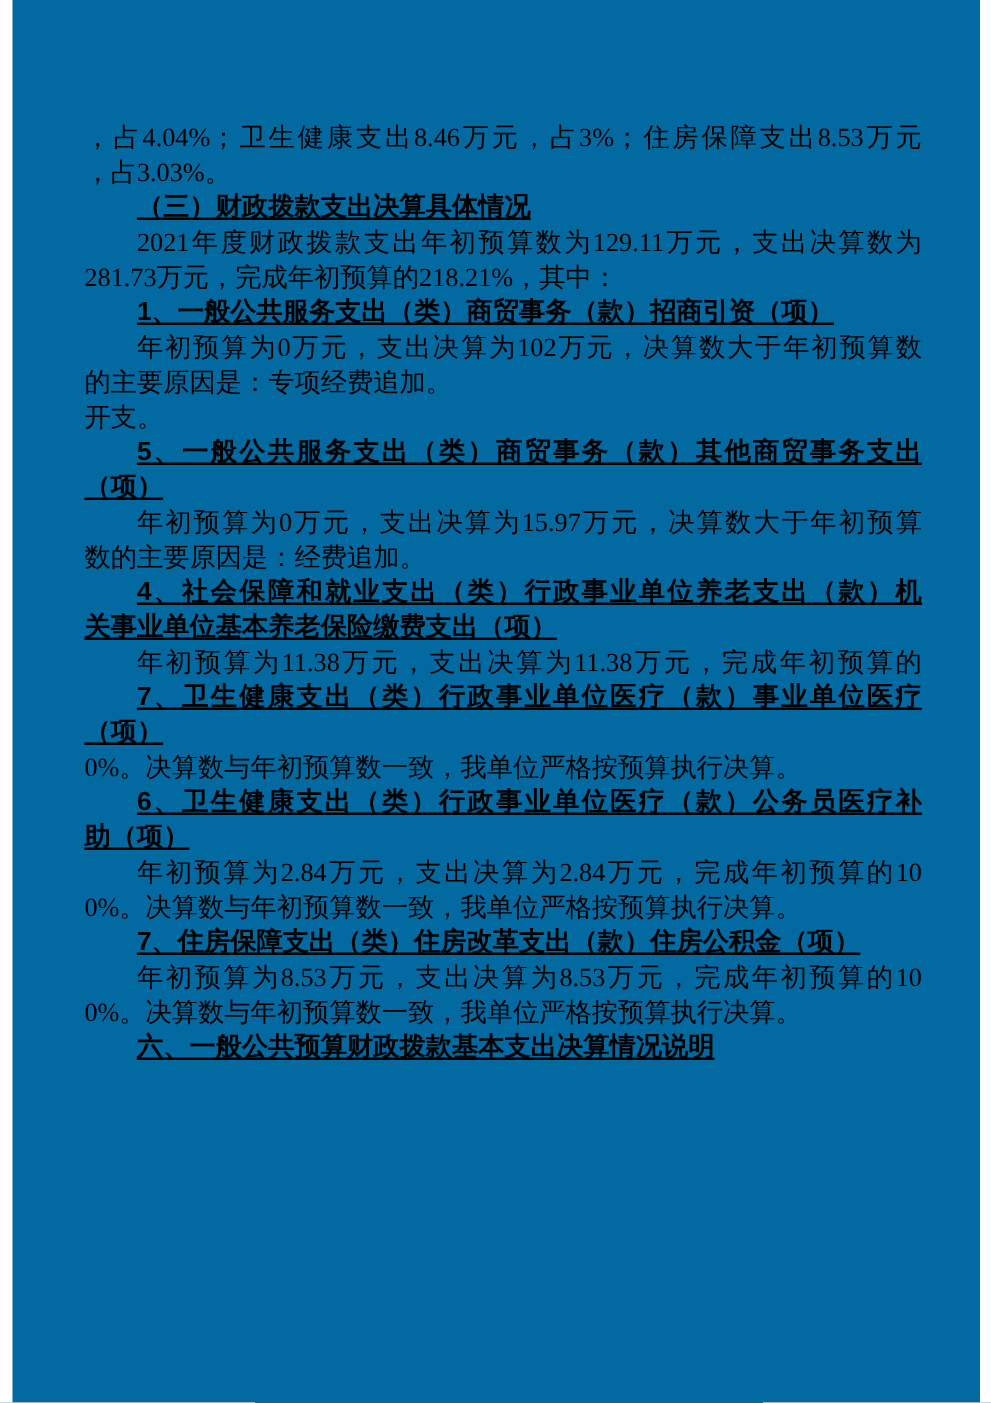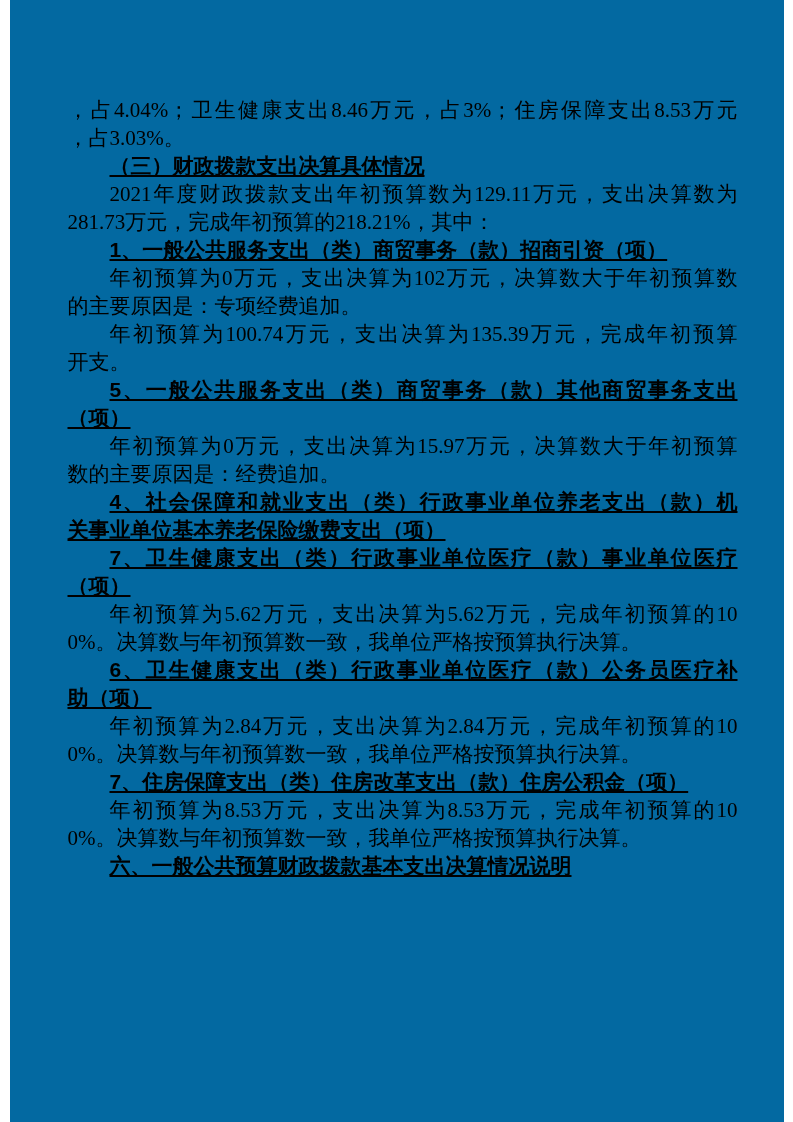--- a/index.html
+++ b/index.html
@@ -48,31 +48,30 @@
 <div class="page">
   <div class="content">
       <div class="line fill">，占4.04%；卫生健康支出8.46万元，占3%；住房保障支出8.53万元</div>
       <div class="line">，占3.03%。</div>
       <div class="line heading indent">（三）财政拨款支出决算具体情况</div>
       <div class="line indent fill">2021年度财政拨款支出年初预算数为129.11万元，支出决算数为</div>
       <div class="line">281.73万元，完成年初预算的218.21%，其中：</div>
       <div class="line heading indent">1、一般公共服务支出（类）商贸事务（款）招商引资（项）</div>
       <div class="line indent fill">年初预算为0万元，支出决算为102万元，决算数大于年初预算数</div>
       <div class="line">的主要原因是：专项经费追加。</div>
-      <div class="line indent fill">年初预算为100.74万元，支出决算为135.39万元，完成年初预算</div>
       <div class="line">开支。</div>
       <div class="line heading indent fill">5、一般公共服务支出（类）商贸事务（款）其他商贸事务支出</div>
       <div class="line heading">（项）</div>
       <div class="line indent fill">年初预算为0万元，支出决算为15.97万元，决算数大于年初预算</div>
       <div class="line">数的主要原因是：经费追加。</div>
       <div class="line heading indent fill">4、社会保障和就业支出（类）行政事业单位养老支出（款）机</div>
       <div class="line heading">关事业单位基本养老保险缴费支出（项）</div>
+      <div class="line indent fill">年初预算为11.38万元，支出决算为11.38万元，完成年初预算的</div>
       <div class="line heading indent fill">7、卫生健康支出（类）行政事业单位医疗（款）事业单位医疗</div>
       <div class="line heading">（项）</div>
-      <div class="line indent fill">年初预算为5.62万元，支出决算为5.62万元，完成年初预算的10</div>
       <div class="line">0%。决算数与年初预算数一致，我单位严格按预算执行决算。</div>
       <div class="line heading indent fill">6、卫生健康支出（类）行政事业单位医疗（款）公务员医疗补</div>
       <div class="line heading">助（项）</div>
       <div class="line indent fill">年初预算为2.84万元，支出决算为2.84万元，完成年初预算的10</div>
       <div class="line">0%。决算数与年初预算数一致，我单位严格按预算执行决算。</div>
       <div class="line heading indent">7、住房保障支出（类）住房改革支出（款）住房公积金（项）</div>
       <div class="line indent fill">年初预算为8.53万元，支出决算为8.53万元，完成年初预算的10</div>
       <div class="line">0%。决算数与年初预算数一致，我单位严格按预算执行决算。</div>
       <div class="line heading indent">六、一般公共预算财政拨款基本支出决算情况说明</div>
     </div>

